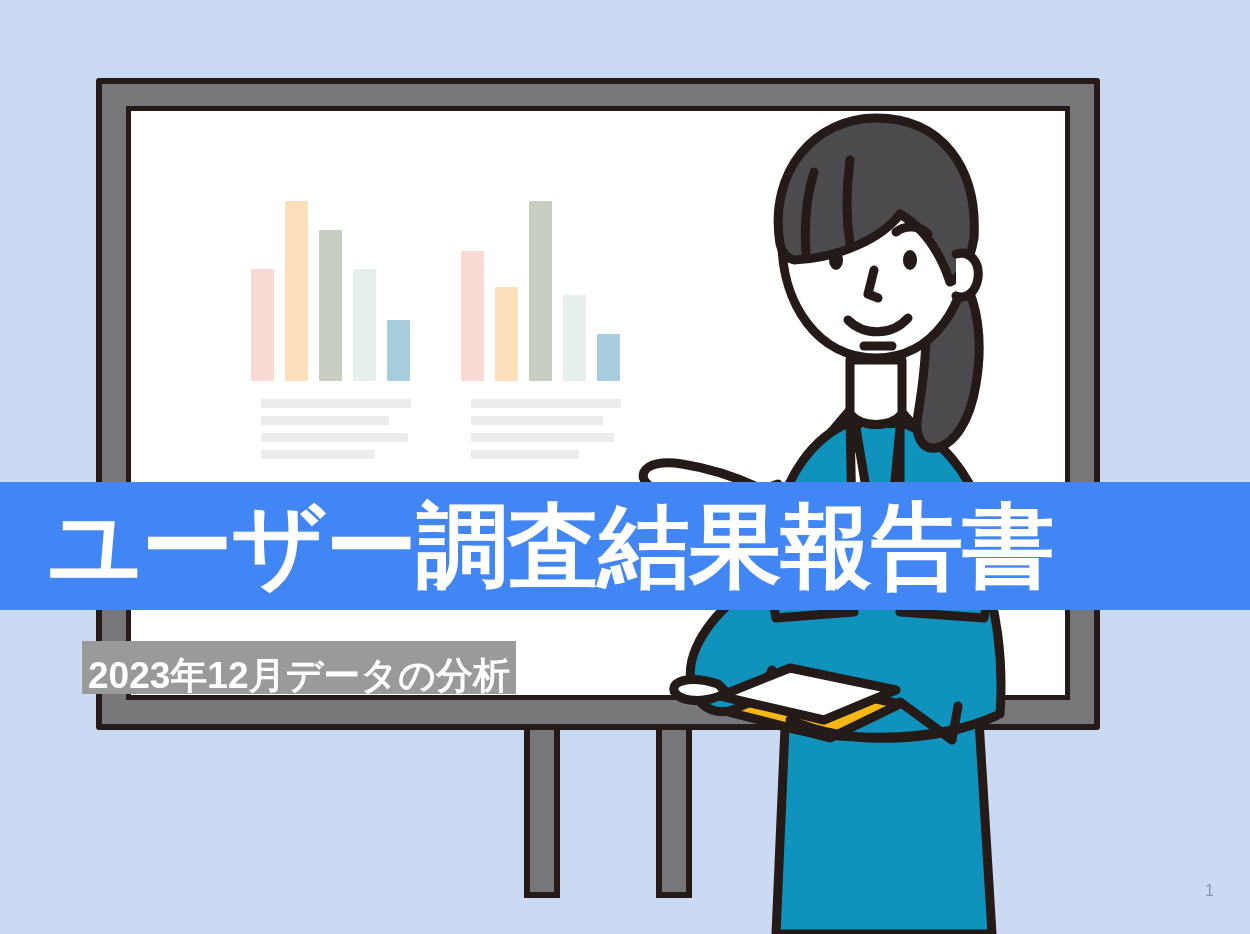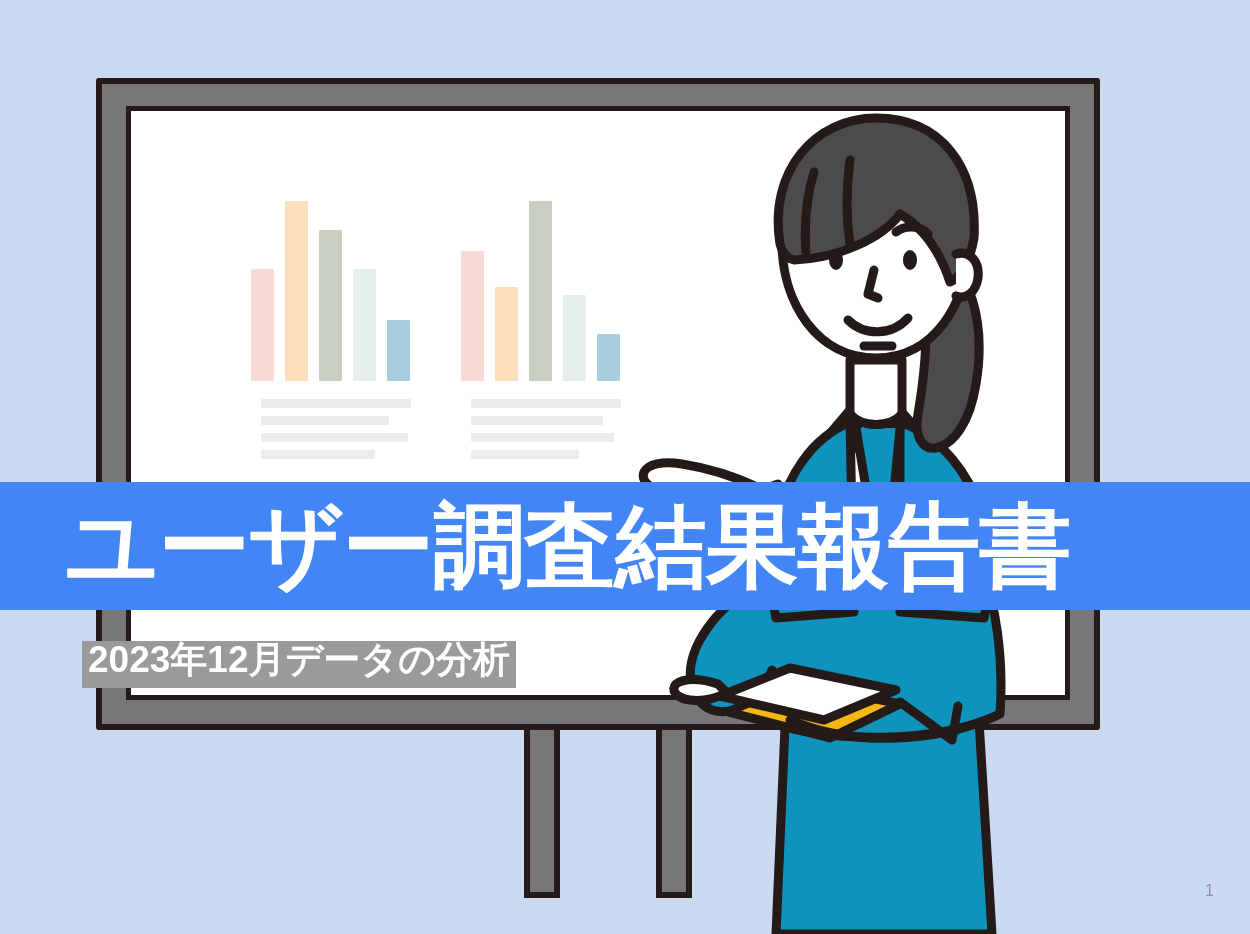--- a/index.html
+++ b/index.html
@@ -116,38 +116,38 @@
     position: absolute;
     left: 0;
     top: 482px;
     width: 1250px;
     height: 128px;
     background: #4285f4;
     display: flex;
     align-items: center;
   }
   .title-text {
-    margin-left: 65px;
+    margin-left: 48px;
     color: #ffffff;
     font-size: 92px;
     font-weight: bold;
     letter-spacing: -1px;
     line-height: 1;
     white-space: nowrap;
   }
 
   
   .subtitle-band {
     position: absolute;
     left: 82px;
     top: 641px;
-    height: 47px;
+    height: 53px;
     background: #9a9a9a;
     display: flex;
-    align-items: flex-start;
+    align-items: flex-end;
     padding: 0 6px;
   }
   .subtitle-text {
     color: #ffffff;
     font-size: 37px;
     font-weight: bold;
     line-height: 1;
     white-space: nowrap;
   }
 

